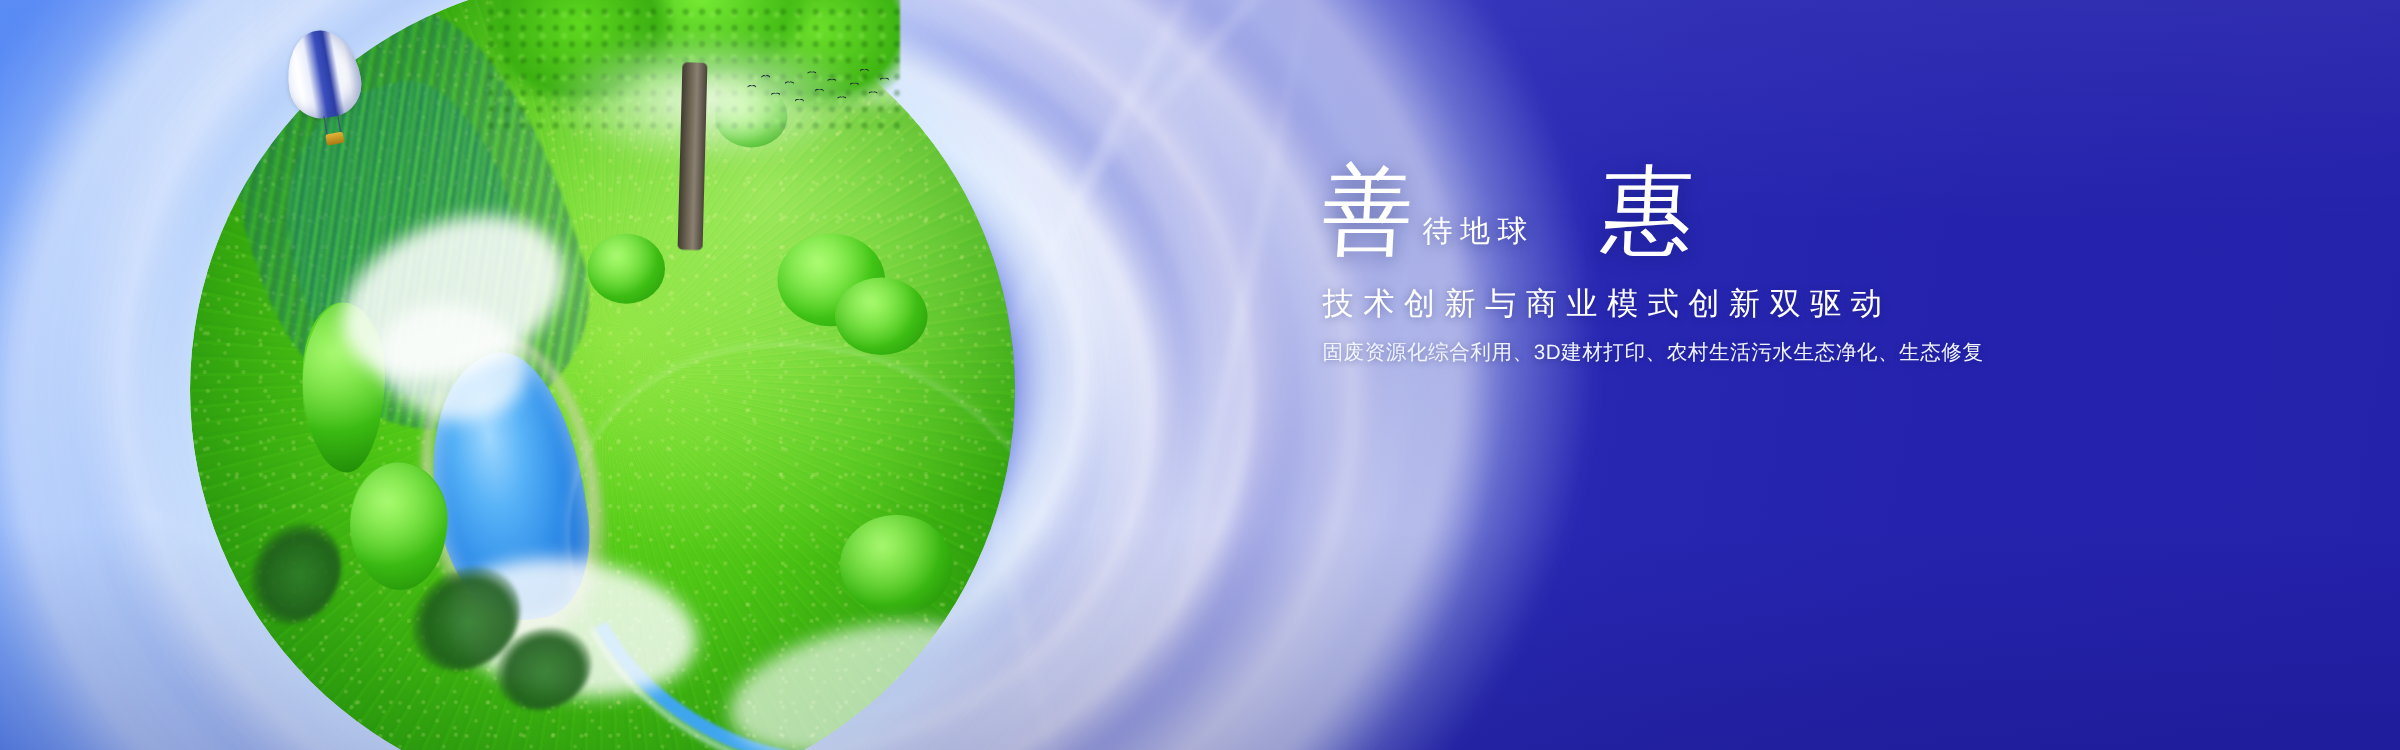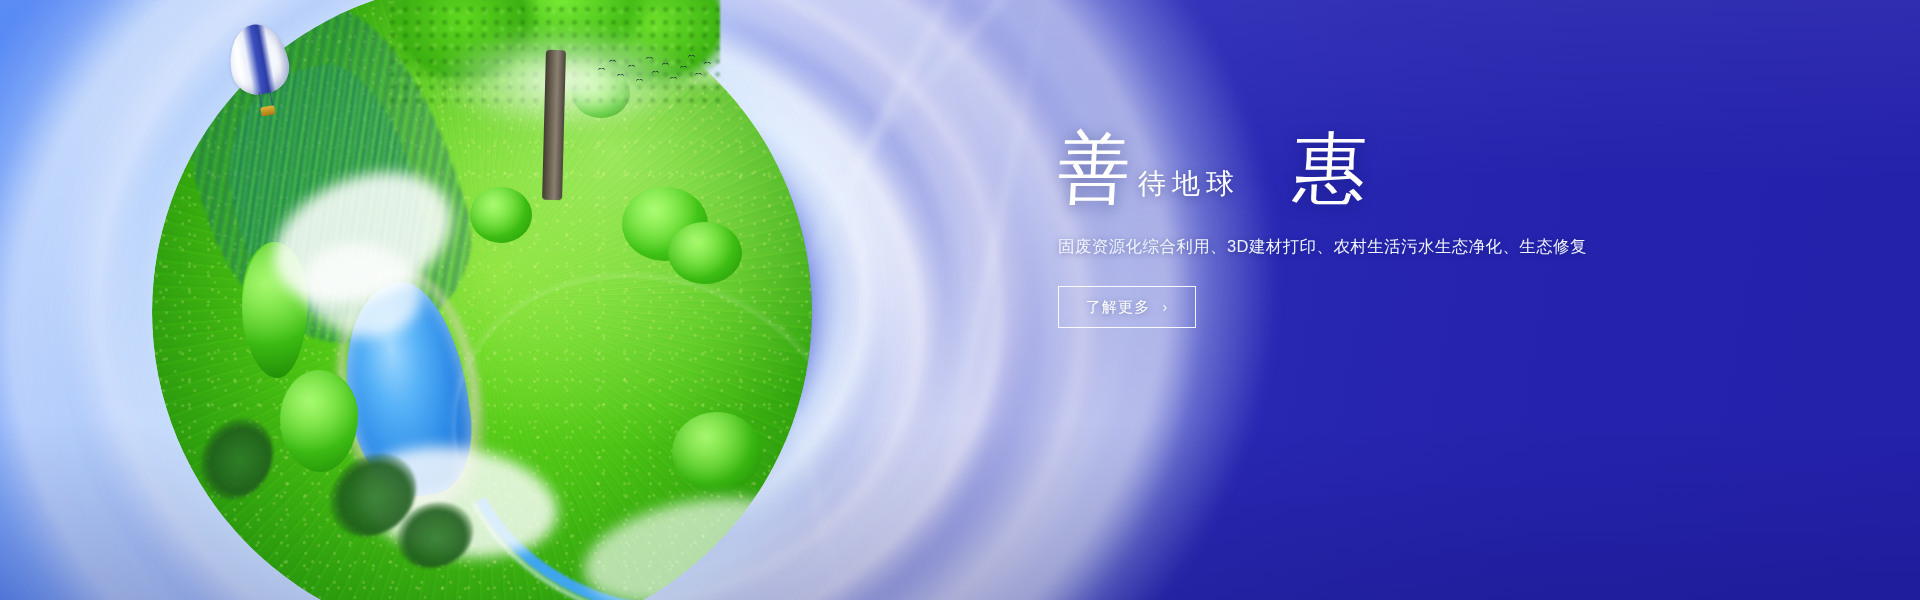--- a/index.html
+++ b/index.html
@@ -367,39 +367,39 @@
     font-weight:400;
   }
   .hl-big{
     font-size:72px; line-height:.94;
     letter-spacing:0;
     font-family:"Liberation Serif","DejaVu Serif",serif;
     transform:skewX(-3deg) scaleY(1.06);
     text-shadow:0 2px 14px rgba(10,20,90,.45);
   }
   .hl-small{
-    font-size:28px; line-height:1;
+    font-size:24px; line-height:1;
     letter-spacing:6px;
     padding:0 0 6px 8px;
     font-family:"Liberation Serif","DejaVu Serif",serif;
     text-shadow:0 2px 10px rgba(10,20,90,.4);
   }
   .hl-gap{ display:inline-block; width:54px; }
 
   .subtitle{
     margin-top:22px;
     font-size:25px;
     letter-spacing:7.5px;
     font-weight:400;
     color:#ffffff;
     white-space:nowrap;
     text-shadow:0 1px 7px rgba(10,20,90,.4);
   }
   .desc{
-    margin-top:32px;
+    margin-top:12px;
     font-size:16.5px;
     letter-spacing:.4px;
     color:#f2f5ff;
     white-space:nowrap;
     text-shadow:0 1px 6px rgba(10,20,90,.4);
   }
   .cta{
     margin-top:28px;
     display:inline-flex; align-items:center; justify-content:center;
     gap:12px;
@@ -506,22 +506,19 @@
 
   <div class="content">
 
     <div class="headline">
       <span class="hl-big">善</span>
       <span class="hl-small">待地球</span>
       <span class="hl-gap"></span>
       <span class="hl-big">惠</span>
     </div>
 
+    <div class="subtitle">技术创新与商业模式创新双驱动</div>
 
     <div class="desc">固废资源化综合利用、3D建材打印、农村生活污水生态净化、生态修复</div>
 
-    <button class="cta">
-      <span>了解更多</span>
-      <span class="chev">›</span>
-    </button>
 
   </div>
 </div>
 
 </body></html>

